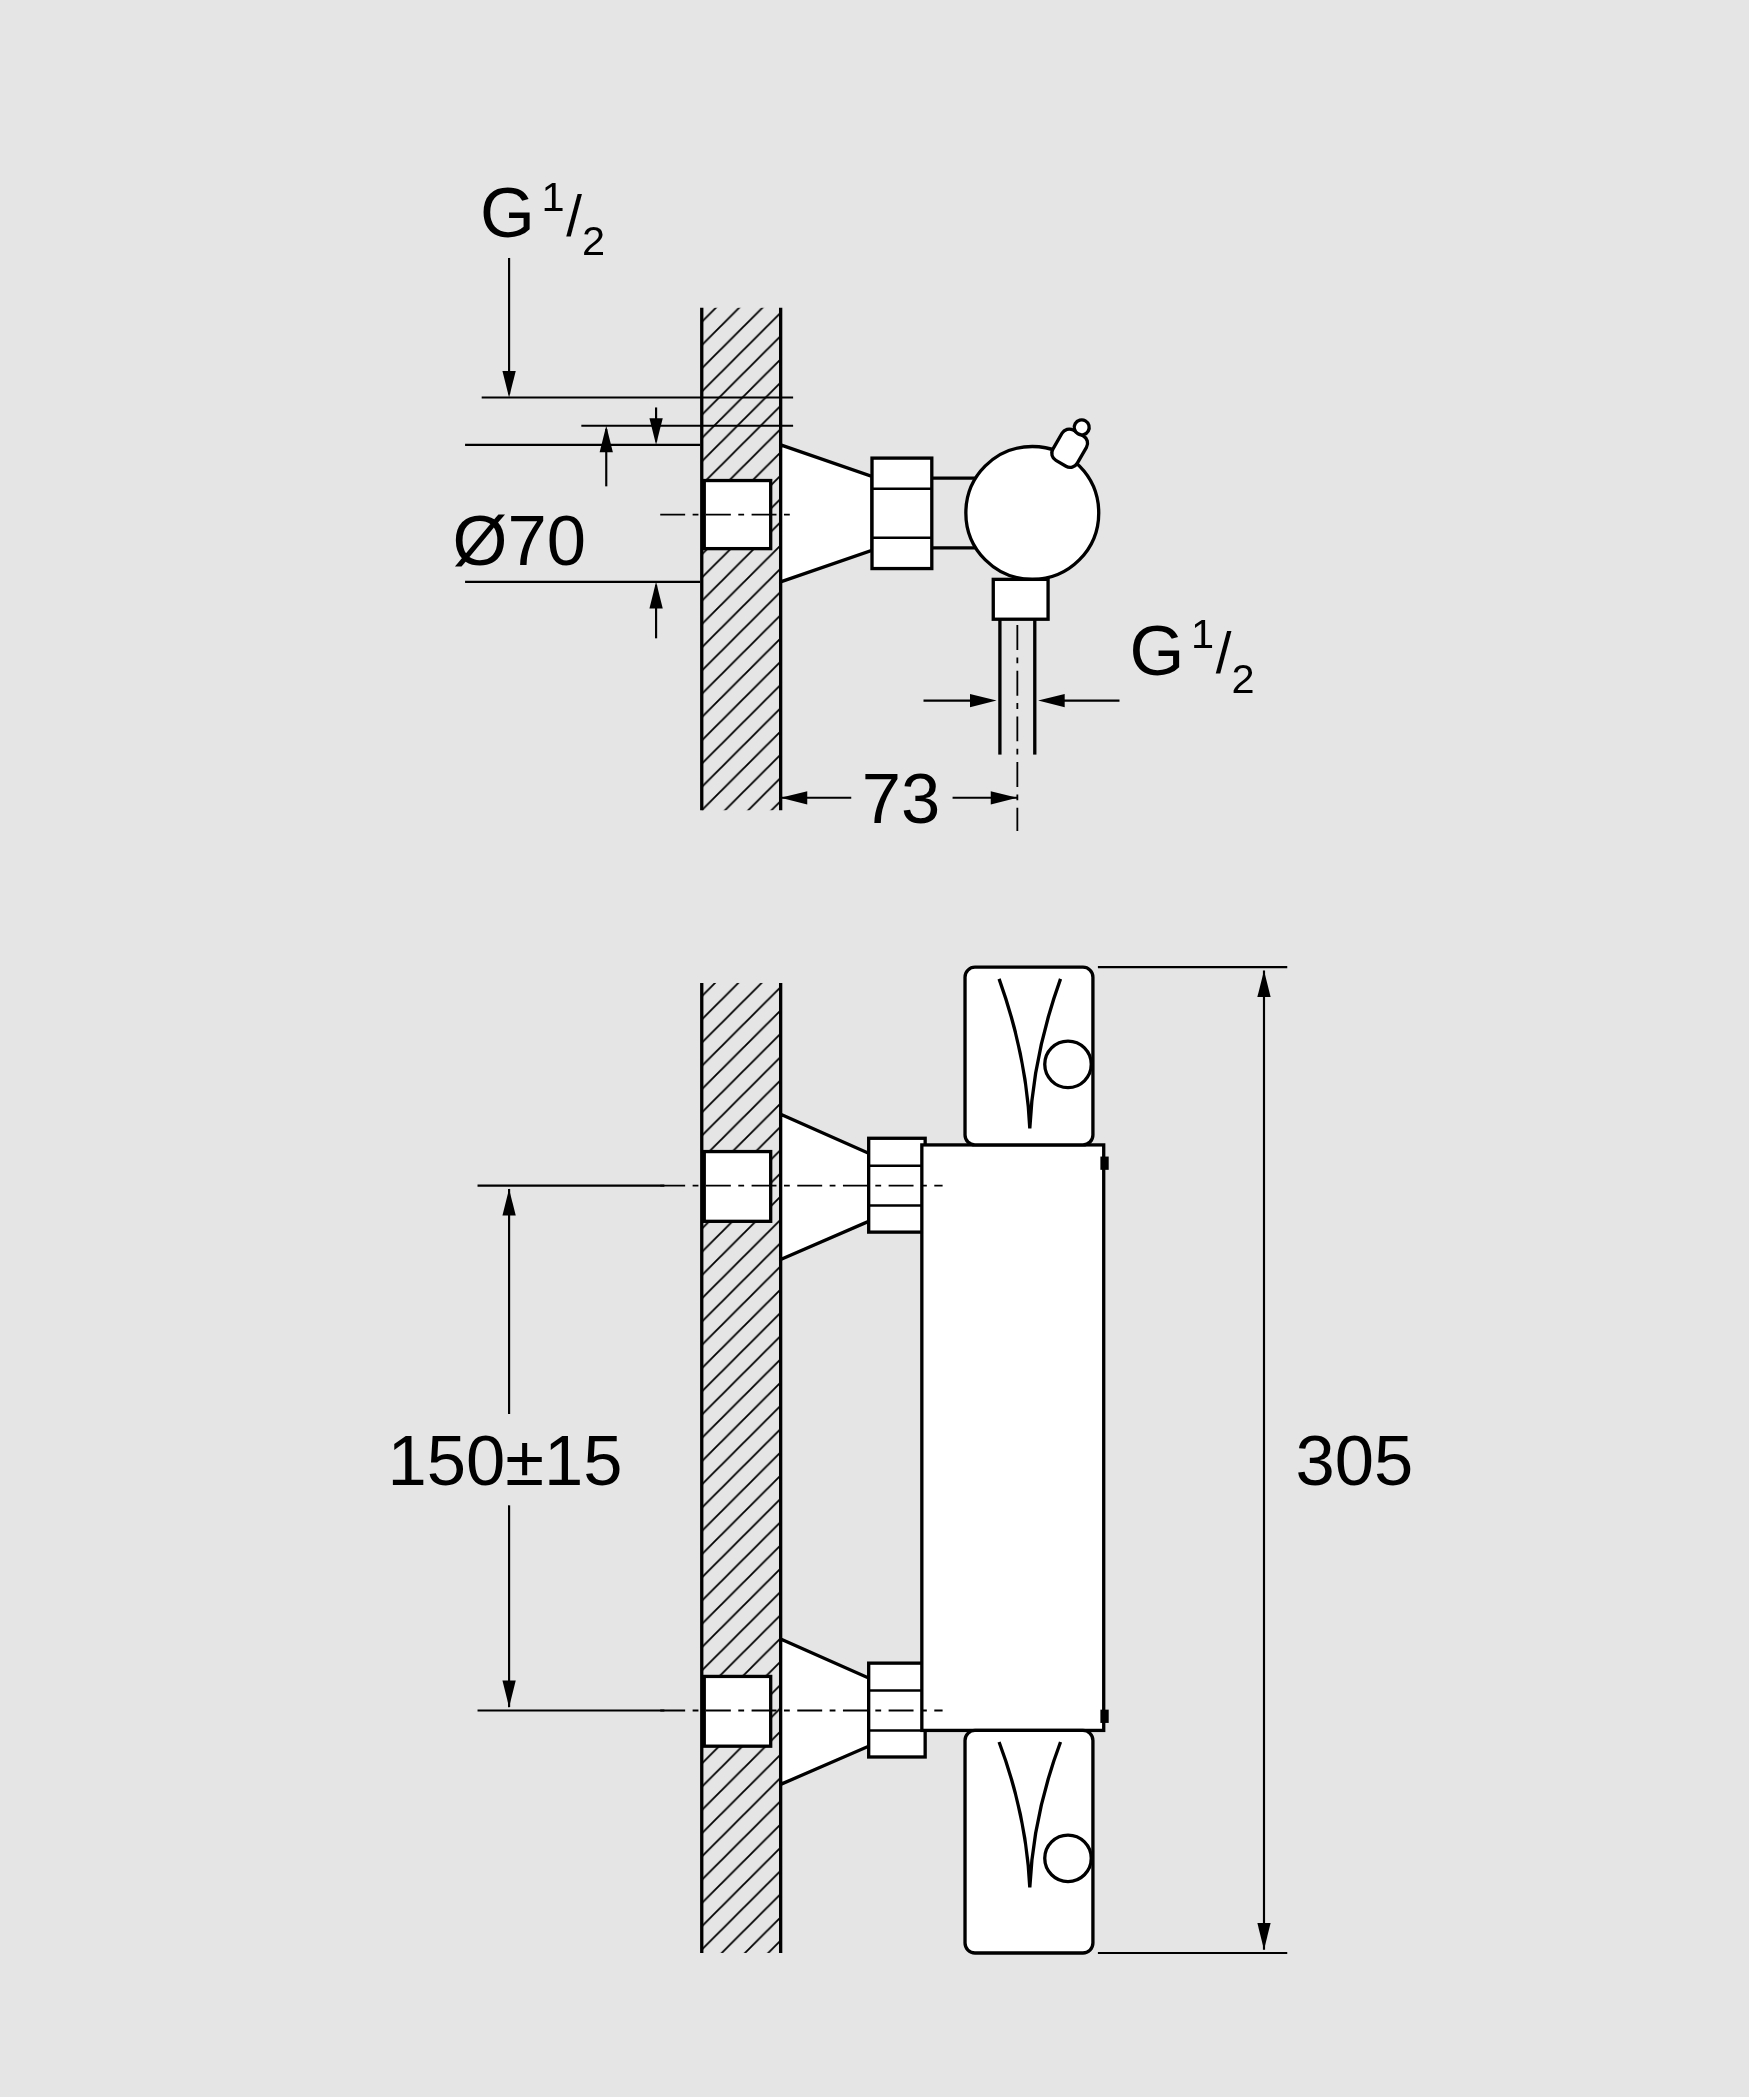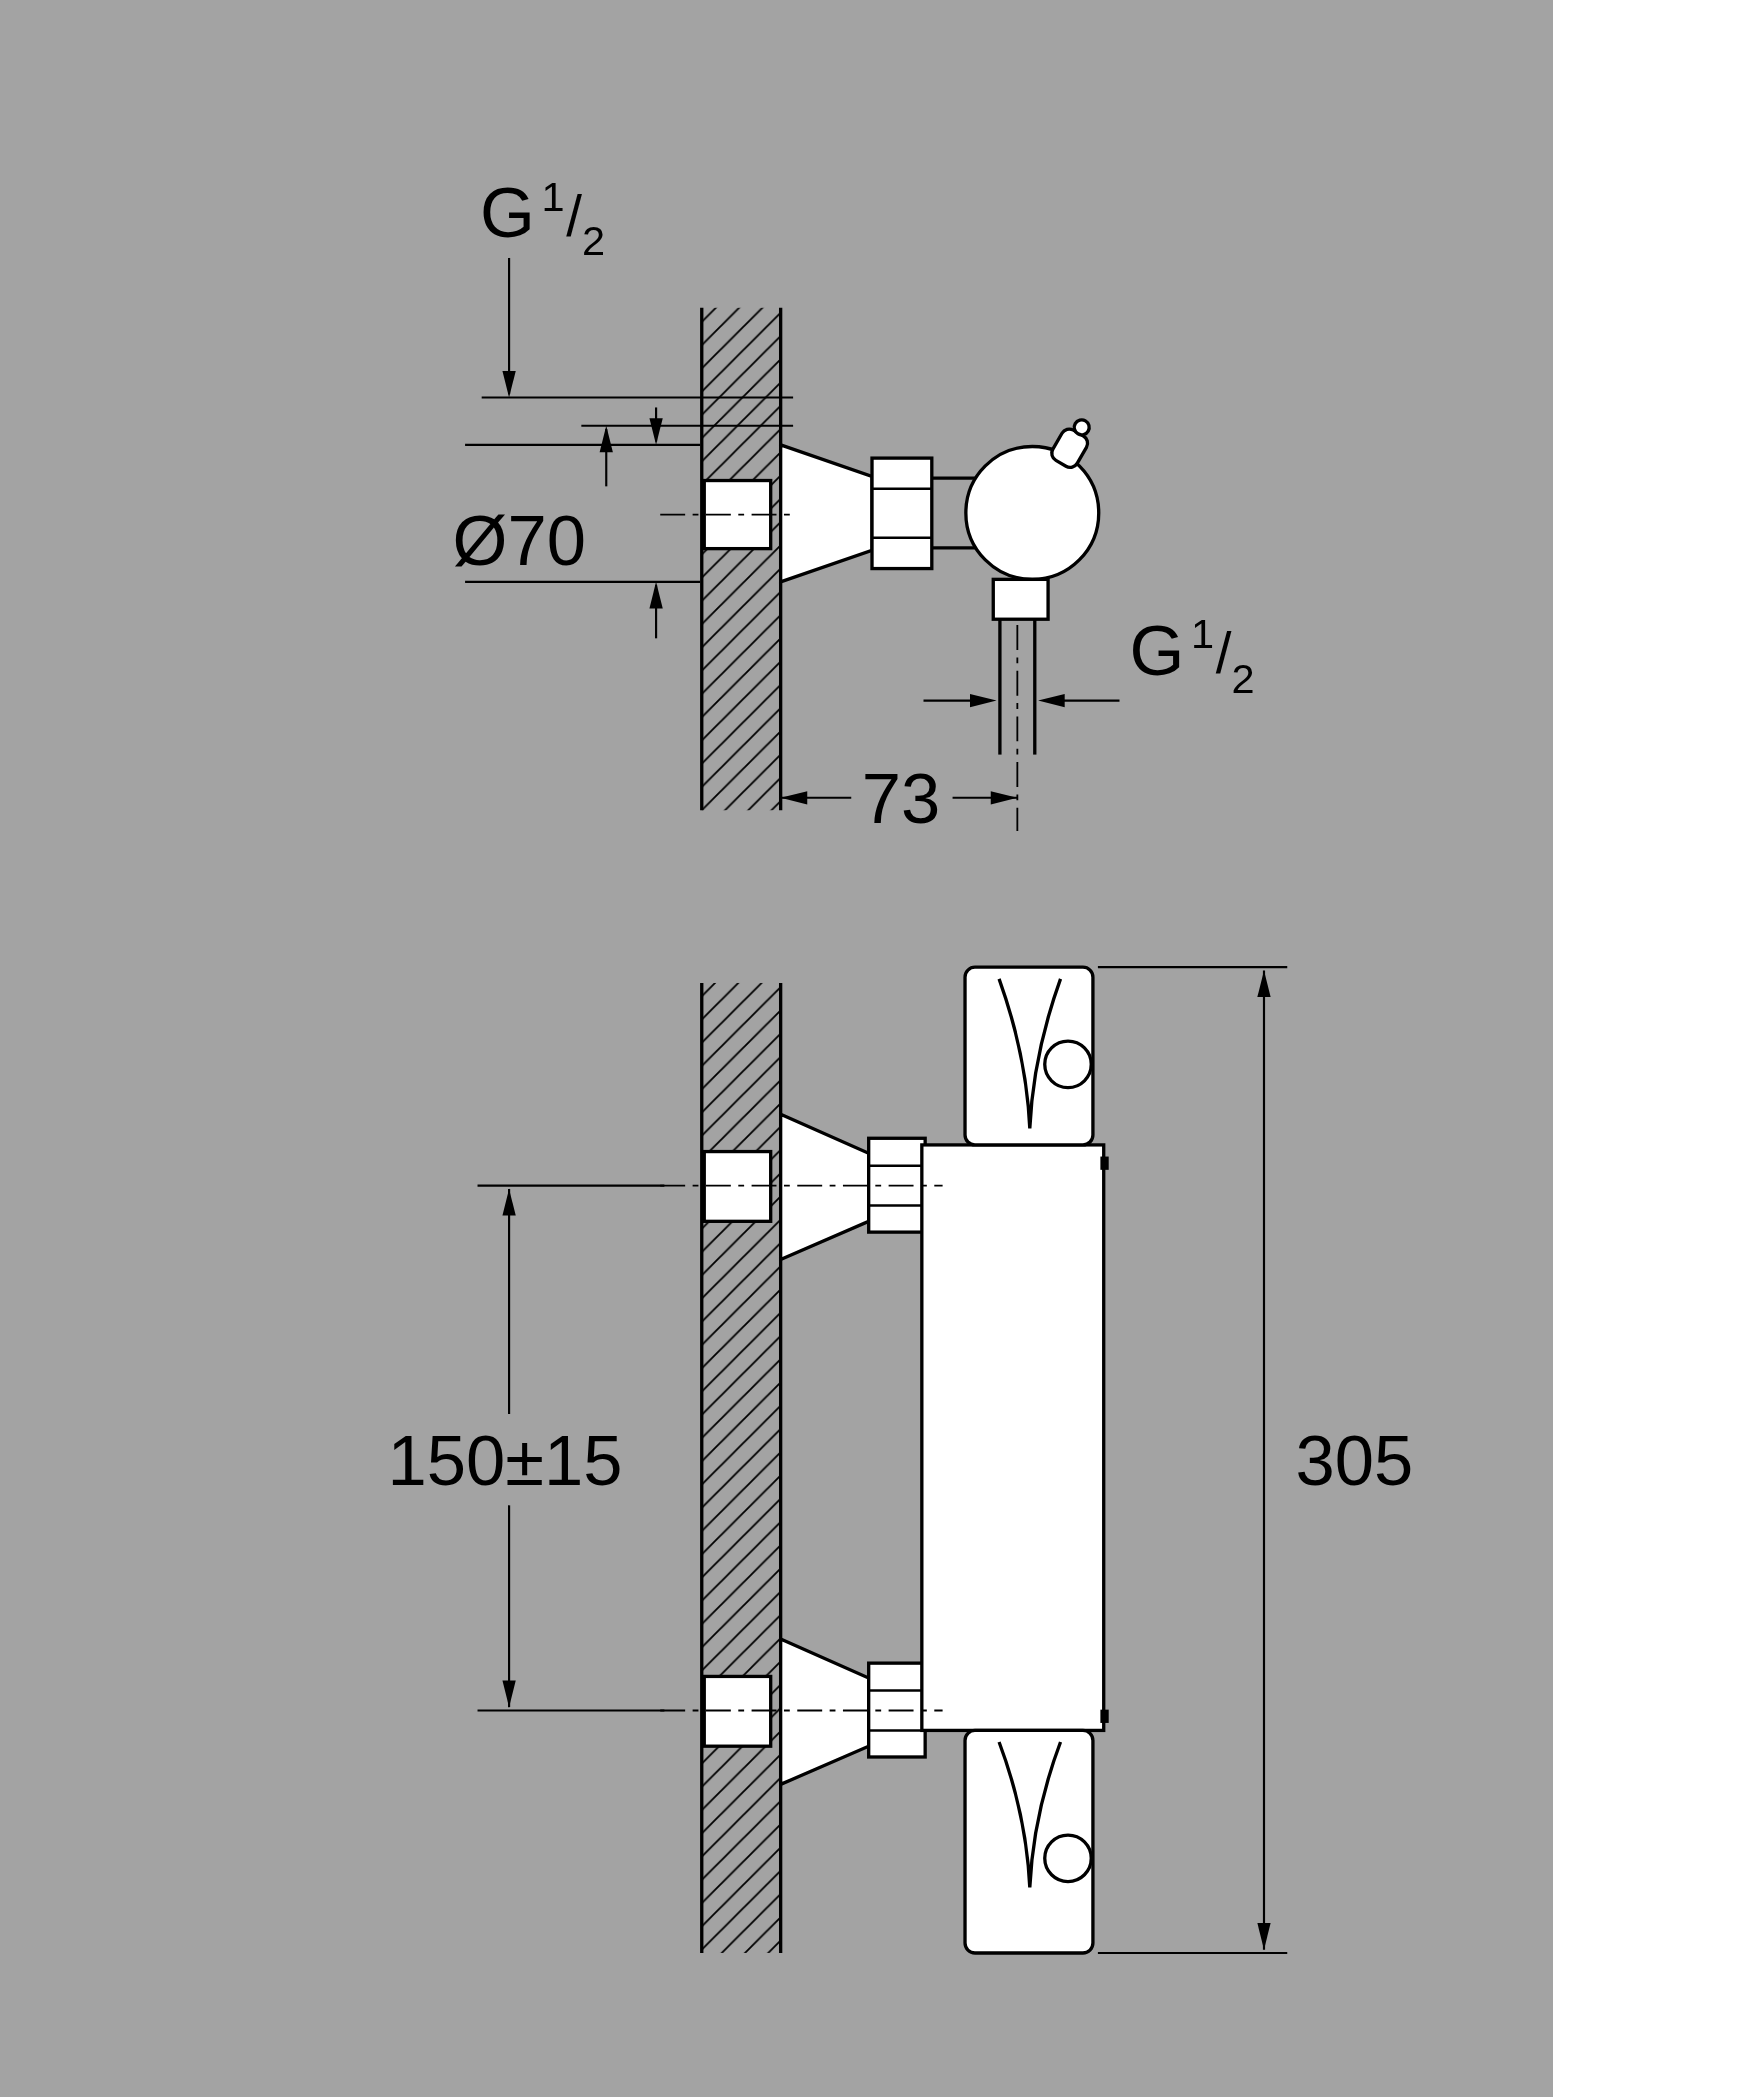--- a/index.html
+++ b/index.html
@@ -1,16 +1,16 @@
 <!DOCTYPE html>
 <html style="font-size:13.3px"><head>
 <meta charset="utf-8">
 <style>
   html,body{margin:0;padding:0;background:#fff;}
-  .page{width:1553px;height:2098px;position:relative;background:#a3a3a3;}
+  .page{width:1749px;height:2098px;position:relative;background:#e5e5e5;}
   svg{display:block;}
   .t{font-family:"Liberation Sans","DejaVu Sans",sans-serif;font-size:85px;fill:#000;}
   .outline{stroke:#000;stroke-width:4;fill:#fff;}
   .outline-nf{stroke:#000;stroke-width:4;fill:none;}
   .inner{stroke:#000;stroke-width:3;fill:none;}
   .dim{stroke:#000;stroke-width:2.6;fill:none;}
   .cline{stroke:#000;stroke-width:2.2;fill:none;stroke-dasharray:30 9 7 9;}
   .ah{fill:#000;stroke:none;}
 </style>
 </head>

